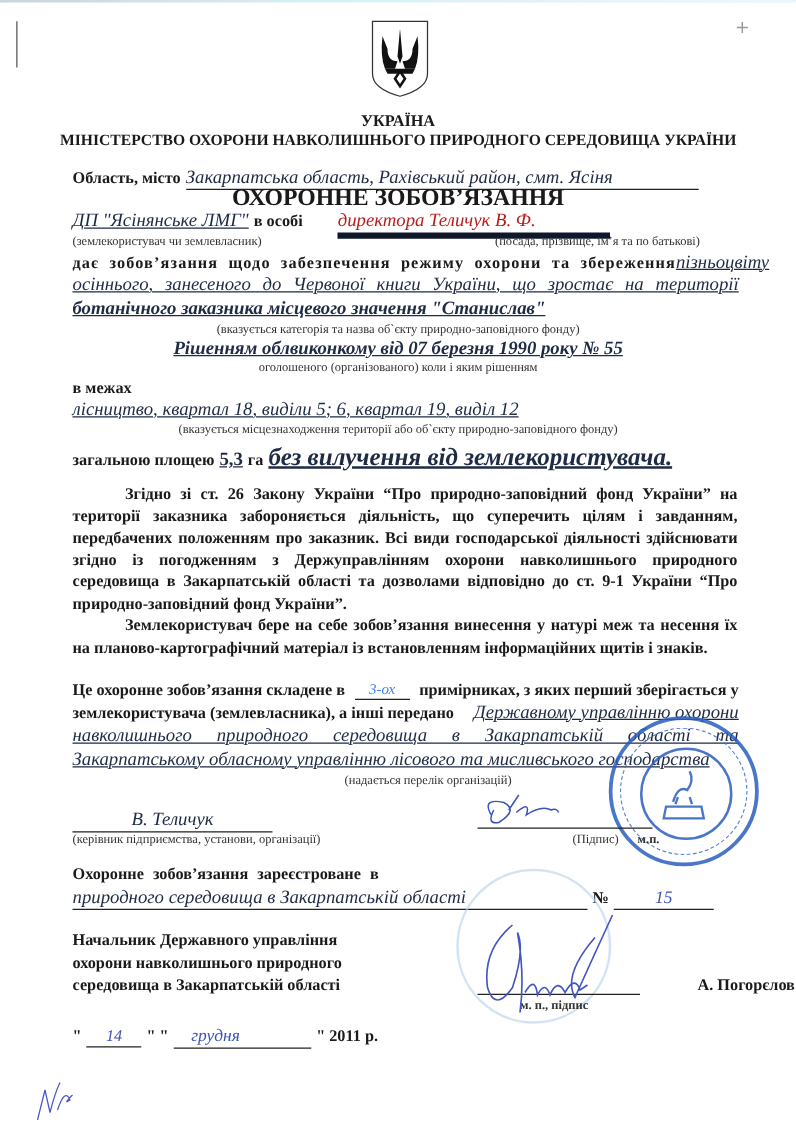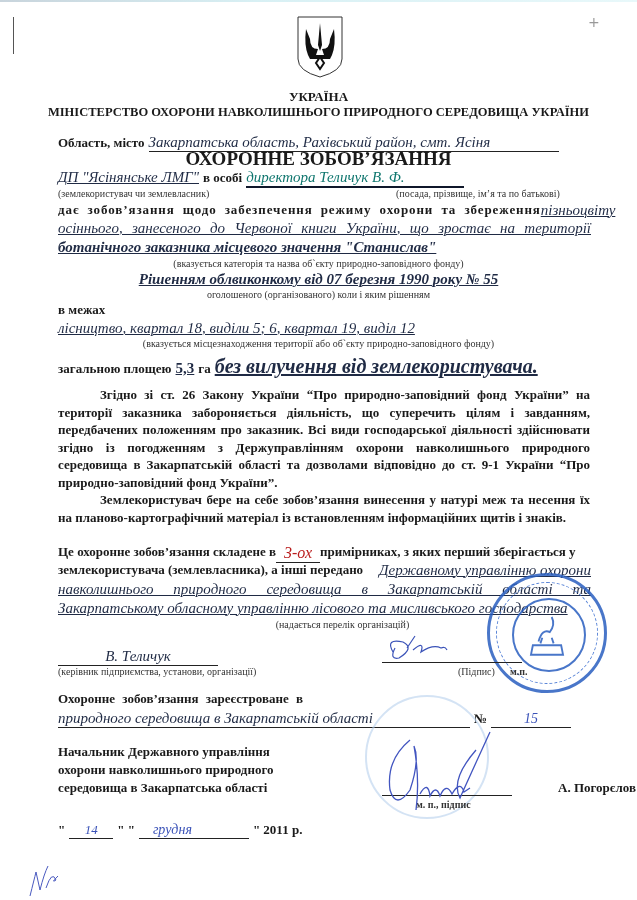--- a/index.html
+++ b/index.html
@@ -53,21 +53,21 @@
 <div class="abs" style="left:58px;top:133px;width:533px;">
   <span class="b" style="font-size:13px;">Область, місто</span>
   <span class="i" style="font-size:15px;color:#1f2a44;display:inline-block;width:410px;border-bottom:1px solid #222;">Закарпатська область, Рахівський район, смт. Ясіня</span>
 </div>
 
 <div class="abs center b" style="left:0;width:637px;top:148px;font-size:19px;">ОХОРОННЕ ЗОБОВ’ЯЗАННЯ</div>
 
 <div class="abs" style="left:58px;top:168px;width:533px;">
   <span class="fill" style="font-size:15px;">ДП "Ясінянське ЛМГ"</span>
   <span class="b" style="font-size:13px;">в особі</span>
-  <span class="i" style="font-size:15px;color:#0f766e;display:inline-block;width:218px;border-bottom:2px solid #0f172a;">директора Теличук В. Ф.</span>
+  <span class="i" style="font-size:15px;color:#b91c1c;display:inline-block;width:218px;border-bottom:5px solid #0f172a;margin-left:24px;">директора Теличук В. Ф.</span>
 </div>
 <div class="abs small" style="left:58px;top:188px;">(землекористувач чи землевласник)</div>
 <div class="abs small" style="left:396px;top:188px;">(посада, прізвище, ім’я  та по батькові)</div>
 
 <div class="abs" style="left:58px;top:202px;width:533px;display:flex;justify-content:space-between;">
   <span class="b" style="font-size:13px;letter-spacing:0.9px;word-spacing:4px;">дає зобов’язання щодо забезпечення режиму охорони та збереження</span>
   <span class="fill" style="font-size:15px;">пізньоцвіту</span>
 </div>
 <div class="abs fill just" style="left:58px;top:220px;width:533px;font-size:15px;">осіннього, занесеного до Червоної книги України, що зростає на території</div>
 <div class="abs b i u" style="left:58px;top:239px;font-size:15px;color:#1f2a44;">ботанічного заказника місцевого значення "Станислав"</div>
@@ -87,23 +87,23 @@
 <div class="abs" style="left:58px;top:355px;">
   <span class="b" style="font-size:13px;">загальною площею</span>
   <span class="b u" style="font-size:15px;color:#1f2a44;">5,3</span>
   <span class="b" style="font-size:13px;">га</span>
   <span class="b i u" style="font-size:20px;color:#1f2a44;margin-top:40px;">без вилучення від землекористувача.</span>
 </div>
 
 <div class="para" style="top:386px;text-align:justify;text-indent:42px;">Згідно зі ст. 26 Закону України “Про природно-заповідний фонд України” на території заказника забороняється діяльність, що суперечить цілям і завданням, передбачених положенням про заказник. Всі види господарської діяльності здійснювати згідно із погодженням з Держуправлінням охорони навколишнього природного середовища в Закарпатській області та дозволами відповідно до ст. 9-1 України “Про природно-заповідний фонд України”.</div>
 <div class="para" style="top:491px;text-align:justify;text-indent:42px;">Землекористувач бере на себе зобов’язання винесення у натурі меж та несення їх на планово-картографічний матеріал із встановленням інформаційних щитів і знаків.</div>
 
-<div class="abs" style="left:58px;top:544px;width:533px;display:flex;justify-content:flex-start;">
+<div class="abs" style="left:58px;top:544px;width:533px;display:flex;justify-content:space-between;">
   <span class="b" style="font-size:13px;">Це охоронне зобов’язання складене в</span>
-  <span class="i" style="font-size:16px;color:#b91c1c;display:inline-block;width:44px;text-align:center;border-bottom:1px solid #222;">3-ох</span>
+  <span class="i" style="font-size:12px;color:#3b82f6;display:inline-block;width:44px;text-align:center;border-bottom:1px solid #222;">3-ох</span>
   <span class="b" style="font-size:13px;">примірниках, з яких перший зберігається у</span>
 </div>
 <div class="abs" style="left:58px;top:562px;width:533px;display:flex;justify-content:space-between;">
   <span class="b" style="font-size:13px;">землекористувача (землевласника), а інші передано</span>
   <span class="fill" style="font-size:15px;">Державному управлінню охорони</span>
 </div>
 <div class="abs fill just" style="left:58px;top:581px;width:533px;font-size:15px;">навколишнього природного середовища в Закарпатській області та</div>
 <div class="abs fill" style="left:58px;top:600px;font-size:15px;">Закарпатському обласному управлінню лісового та мисливського господарства</div>
 <div class="abs small center" style="left:0;width:637px;top:619px;padding-left:24px;">(надається перелік організацій)</div>
 
@@ -134,21 +134,21 @@
 <div class="abs" style="left:58px;top:709px;width:533px;">
   <span class="i" style="font-size:15px;color:#1f2a44;display:inline-block;width:412px;border-bottom:1px solid #222;">природного середовища в Закарпатській області</span>
   <span class="b" style="font-size:13px;">№</span>
   <span class="i" style="font-size:14px;color:#3b53b8;display:inline-block;width:80px;text-align:center;border-bottom:1px solid #222;">15</span>
 </div>
 
 <div class="faint-stamp"></div>
 
 <div class="abs b" style="left:58px;top:744px;font-size:13px;">Начальник Державного управління</div>
 <div class="abs b" style="left:58px;top:762px;font-size:13px;">охорони навколишнього природного</div>
-<div class="abs b" style="left:58px;top:780px;font-size:13px;">середовища в Закарпатська області</div>
+<div class="abs b" style="left:58px;top:780px;font-size:13px;">середовища в Закарпатській області</div>
 
 <div class="abs" style="left:382px;top:780px;display:flex;align-items:flex-end;gap:46px;">
   <span style="display:inline-block;width:130px;border-bottom:1px solid #222;height:14px;"></span>
   <span class="b" style="font-size:13px;">А. Погорєлов</span>
 </div>
 <div class="abs small b" style="left:416px;top:799px;">м. п., підпис</div>
 <svg class="sig" style="left:380px;top:720px;" width="130" height="105">
   <path d="M30 20 Q6 40 10 70 Q16 90 30 70 Q40 40 34 26 M34 26 Q40 60 36 90 M40 74 Q48 60 50 76 Q56 64 60 76 Q66 62 72 74 Q80 60 84 72 L90 68 M96 30 Q70 60 80 78 Q88 60 110 12" fill="none" stroke="#4255c0" stroke-width="1.3"></path>
 </svg>
 

